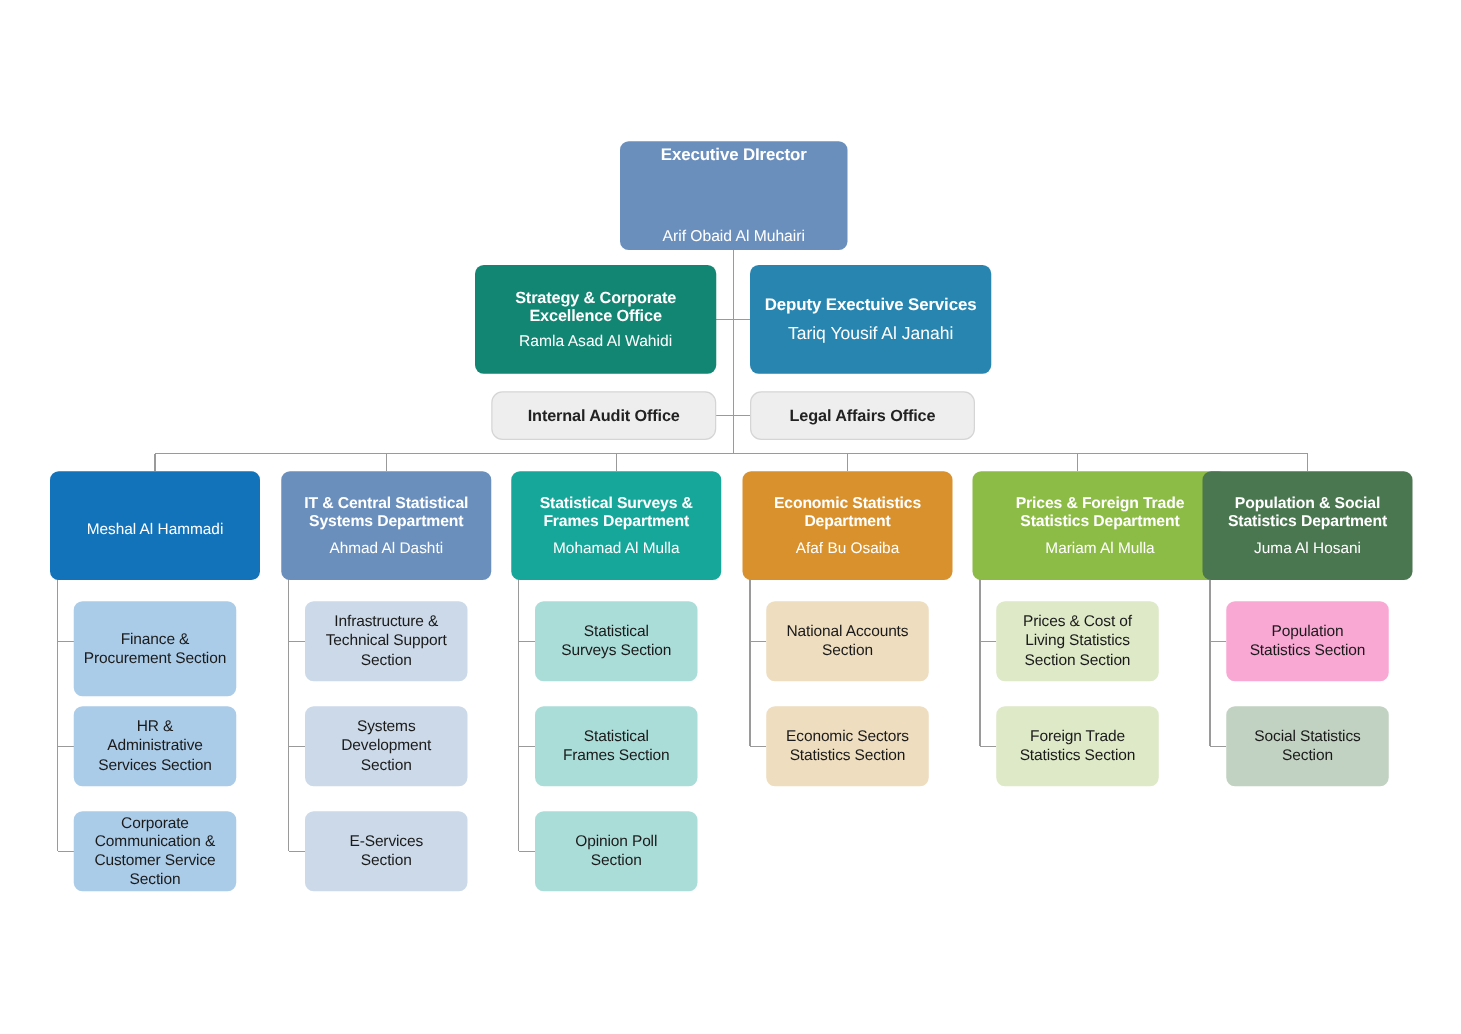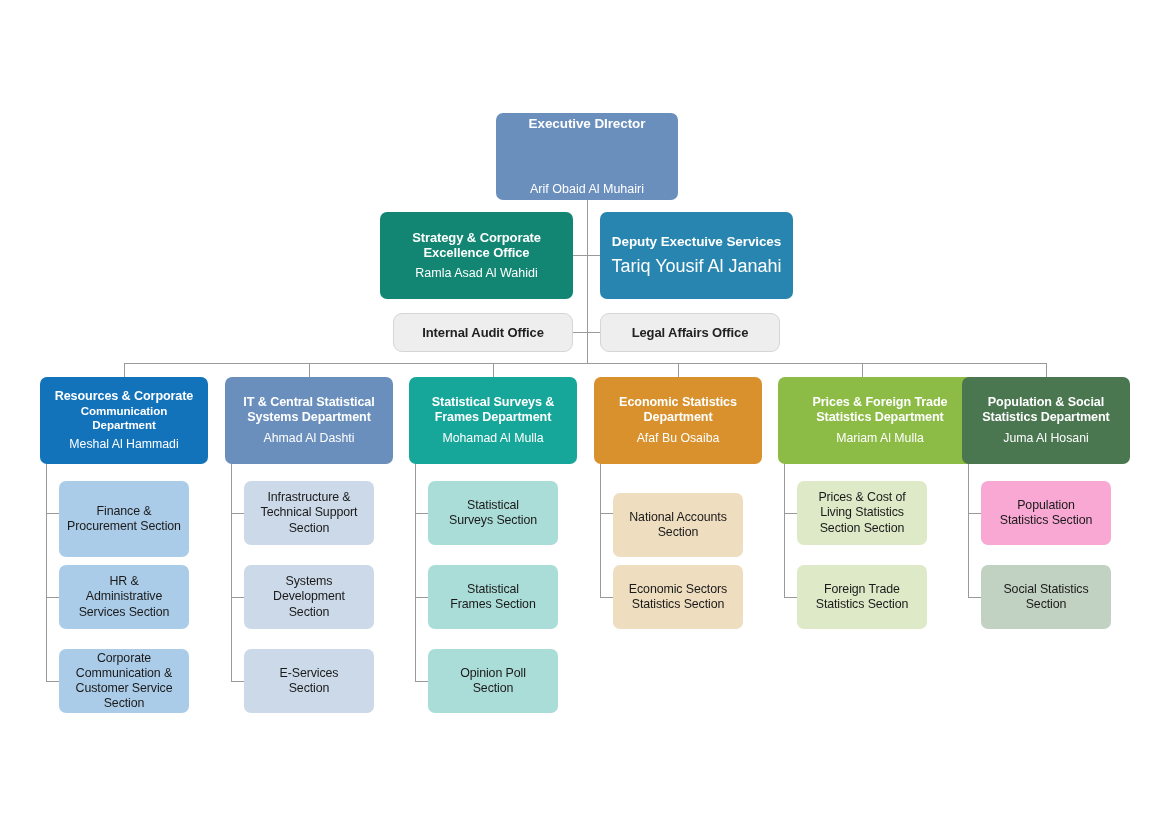--- a/index.html
+++ b/index.html
@@ -60,21 +60,21 @@
     color: #ffffff;
   }
   .n-strategy .title { font-size: 13px; }
   .n-strategy .person { font-size: 12.5px; }
   
   .n-deputy {
     background: #2785b0;
     color: #ffffff;
   }
   .n-deputy .title { font-size: 13.5px; }
-  .n-deputy .person { font-size: 18px; }
+  .n-deputy .person { font-size: 14px; }
   
   .n-staff {
     background: #eeeeee;
     border: 1px solid #d5d5d5;
     color: #222222;
     border-radius: 9px;
   }
   .n-staff .title { font-size: 13px; }
   
   .n-dept { color: #ffffff; border-radius: 7px; }
@@ -150,21 +150,20 @@
         <div class="title">Deputy  Exectuive Services</div>
         <div class="person">Tariq Yousif Al Janahi</div>
       </div>
       <div class="node n-staff" style="left: 393px; top: 313px; width: 180px; height: 39px; background: rgb(238, 238, 238); color: rgb(34, 34, 34);">
         <div class="title">Internal Audit Office</div>
       </div>
       <div class="node n-staff" style="left: 600px; top: 313px; width: 180px; height: 39px; background: rgb(238, 238, 238); color: rgb(34, 34, 34);">
         <div class="title">Legal Affairs Office</div>
       </div>
       <div class="node n-dept" style="left: 40px; top: 377px; width: 168px; height: 87px; background: rgb(18, 114, 186); color: rgb(255, 255, 255);">
-        <div class="title">Resources &amp; Corporate<span class="sub">Communication Department</span></div>
         <div class="person">Meshal Al Hammadi</div>
       </div>
       <div class="node n-section" style="left: 59px; top: 481px; width: 130px; height: 76px; background: rgb(171, 204, 232); color: rgb(26, 26, 26);">
         <div class="title">Finance &amp;<br>Procurement Section</div>
       </div>
       <div class="node n-section" style="left: 59px; top: 565px; width: 130px; height: 64px; background: rgb(171, 204, 232); color: rgb(26, 26, 26);">
         <div class="title">HR &amp;<br>Administrative<br>Services Section</div>
       </div>
       <div class="node n-section" style="left: 59px; top: 649px; width: 130px; height: 64px; background: rgb(171, 204, 232); color: rgb(26, 26, 26);">
         <div class="title">Corporate<br>Communication &amp;<br>Customer Service<br>Section</div>
@@ -192,21 +191,21 @@
       <div class="node n-section" style="left: 428px; top: 565px; width: 130px; height: 64px; background: rgb(171, 221, 216); color: rgb(26, 26, 26);">
         <div class="title">Statistical<br>Frames Section</div>
       </div>
       <div class="node n-section" style="left: 428px; top: 649px; width: 130px; height: 64px; background: rgb(171, 221, 216); color: rgb(26, 26, 26);">
         <div class="title">Opinion Poll<br>Section</div>
       </div>
       <div class="node n-dept" style="left: 594px; top: 377px; width: 168px; height: 87px; background: rgb(216, 145, 44); color: rgb(255, 255, 255);">
         <div class="title">Economic Statistics<br>Department</div>
         <div class="person">Afaf Bu Osaiba</div>
       </div>
-      <div class="node n-section" style="left: 613px; top: 493px; width: 130px; height: 64px; background: rgb(238, 221, 191); color: rgb(26, 26, 26);">
+      <div class="node n-section" style="left: 613px; top: 481px; width: 130px; height: 64px; background: rgb(238, 221, 191); color: rgb(26, 26, 26);">
         <div class="title">National Accounts<br>Section</div>
       </div>
       <div class="node n-section" style="left: 613px; top: 565px; width: 130px; height: 64px; background: rgb(238, 221, 191); color: rgb(26, 26, 26);">
         <div class="title">Economic Sectors<br>Statistics Section</div>
       </div>
       <div class="node n-dept" style="left: 778px; top: 377px; width: 204px; height: 87px; background: rgb(140, 188, 69); color: rgb(255, 255, 255);">
         <div class="title">Prices &amp; Foreign Trade<br>Statistics Department</div>
         <div class="person">Mariam Al Mulla</div>
       </div>
       <div class="node n-section" style="left: 797px; top: 481px; width: 130px; height: 64px; background: rgb(221, 233, 199); color: rgb(26, 26, 26);">

